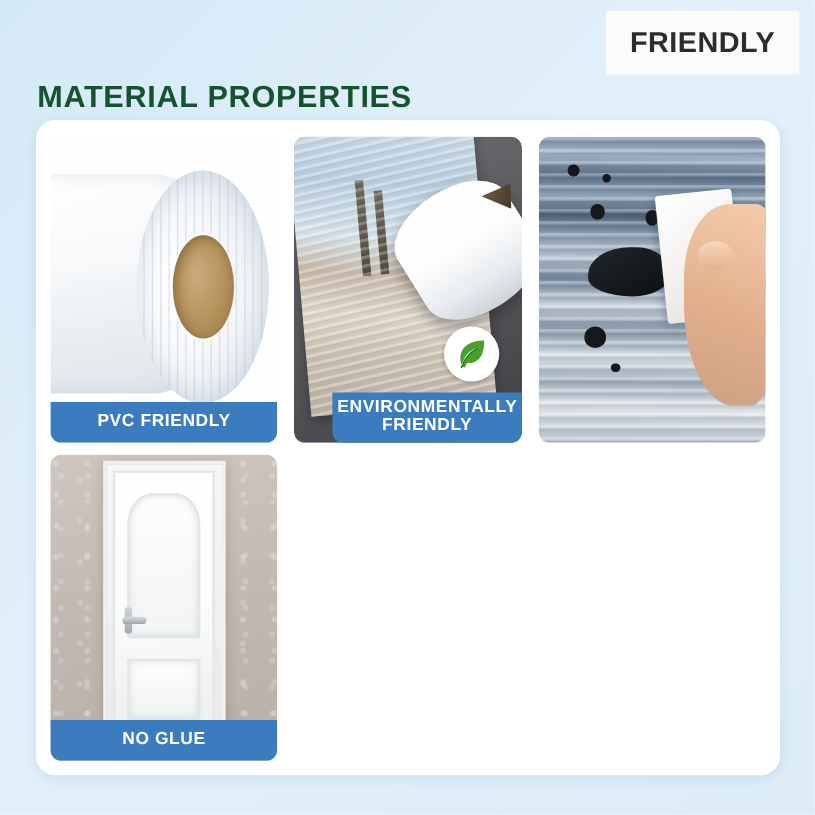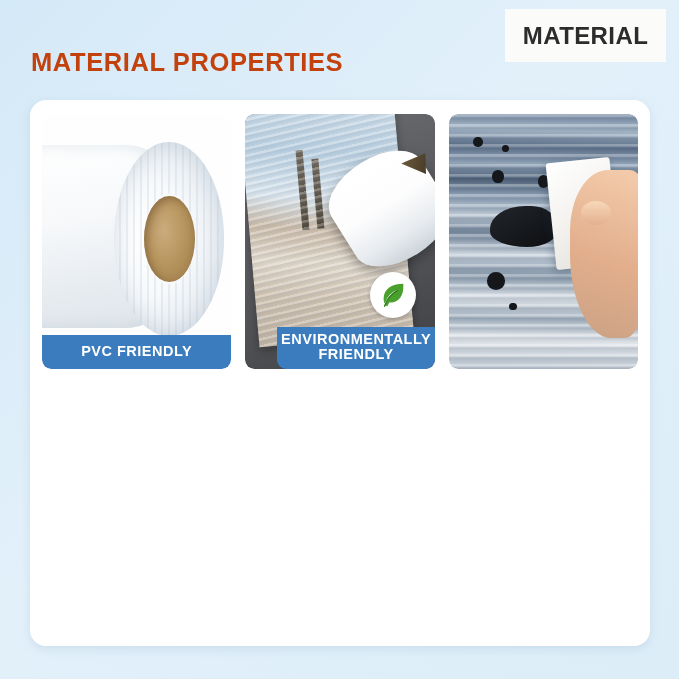--- a/index.html
+++ b/index.html
@@ -20,25 +20,25 @@
   .header {
     position: absolute;
     left: 0; top: 0;
     width: 679px;
     height: 100px;
   }
 
   .page-title {
     position: absolute;
     left: 31px;
-    top: 48px;
+    top: 67px;
     font-size: 25.5px;
     font-weight: bold;
     letter-spacing: 0.6px;
-    color: #c2410c;
+    color: #14532d;
     white-space: nowrap;
   }
 
   .brand-box {
     position: absolute;
     right: 13px;
     top: 9px;
     width: 161px;
     height: 53px;
     background: #fbfbfa;
@@ -440,21 +440,21 @@
     background: linear-gradient(180deg,#fbfbfb,#eceded);
     z-index: 1;
   }
 </style>
 </head>
 <body>
 
 <div class="header">
   <div class="page-title">MATERIAL PROPERTIES</div>
   <div class="brand-box">
-    <span class="brand-text">MATERIAL</span>
+    <span class="brand-text">FRIENDLY</span>
   </div>
 </div>
 
 <div class="panel">
   <div class="grid">
 
     <div class="card">
       <div class="card-media art-pvc">
         <div class="pvc-sheet"></div>
         <div class="pvc-roll"></div>
@@ -492,15 +492,30 @@
         <div class="stain" style="left:47%;top:24%;width:6%;height:5%;"></div>
         <div class="stain-big"></div>
         <div class="stain" style="left:20%;top:62%;width:10%;height:7%;"></div>
         <div class="stain" style="left:32%;top:74%;width:4%;height:3%;"></div>
         <div class="clean-cloth"></div>
         <div class="clean-hand"></div>
         <div class="clean-knuckle"></div>
       </div>
     </div>
 
+    <div class="card">
+      <div class="card-media art-door">
+        <div class="door-wall"></div>
+        <div class="skirting"></div>
+        <div class="door-frame">
+          <div class="door-leaf">
+            <div class="door-panel-top"></div>
+            <div class="door-panel-bot"></div>
+            <div class="door-plate"></div>
+            <div class="door-handle"></div>
+          </div>
+        </div>
+      </div>
+      <div class="card-label">NO GLUE</div>
+    </div>
 
   </div>
 </div>
 
 </body></html>

